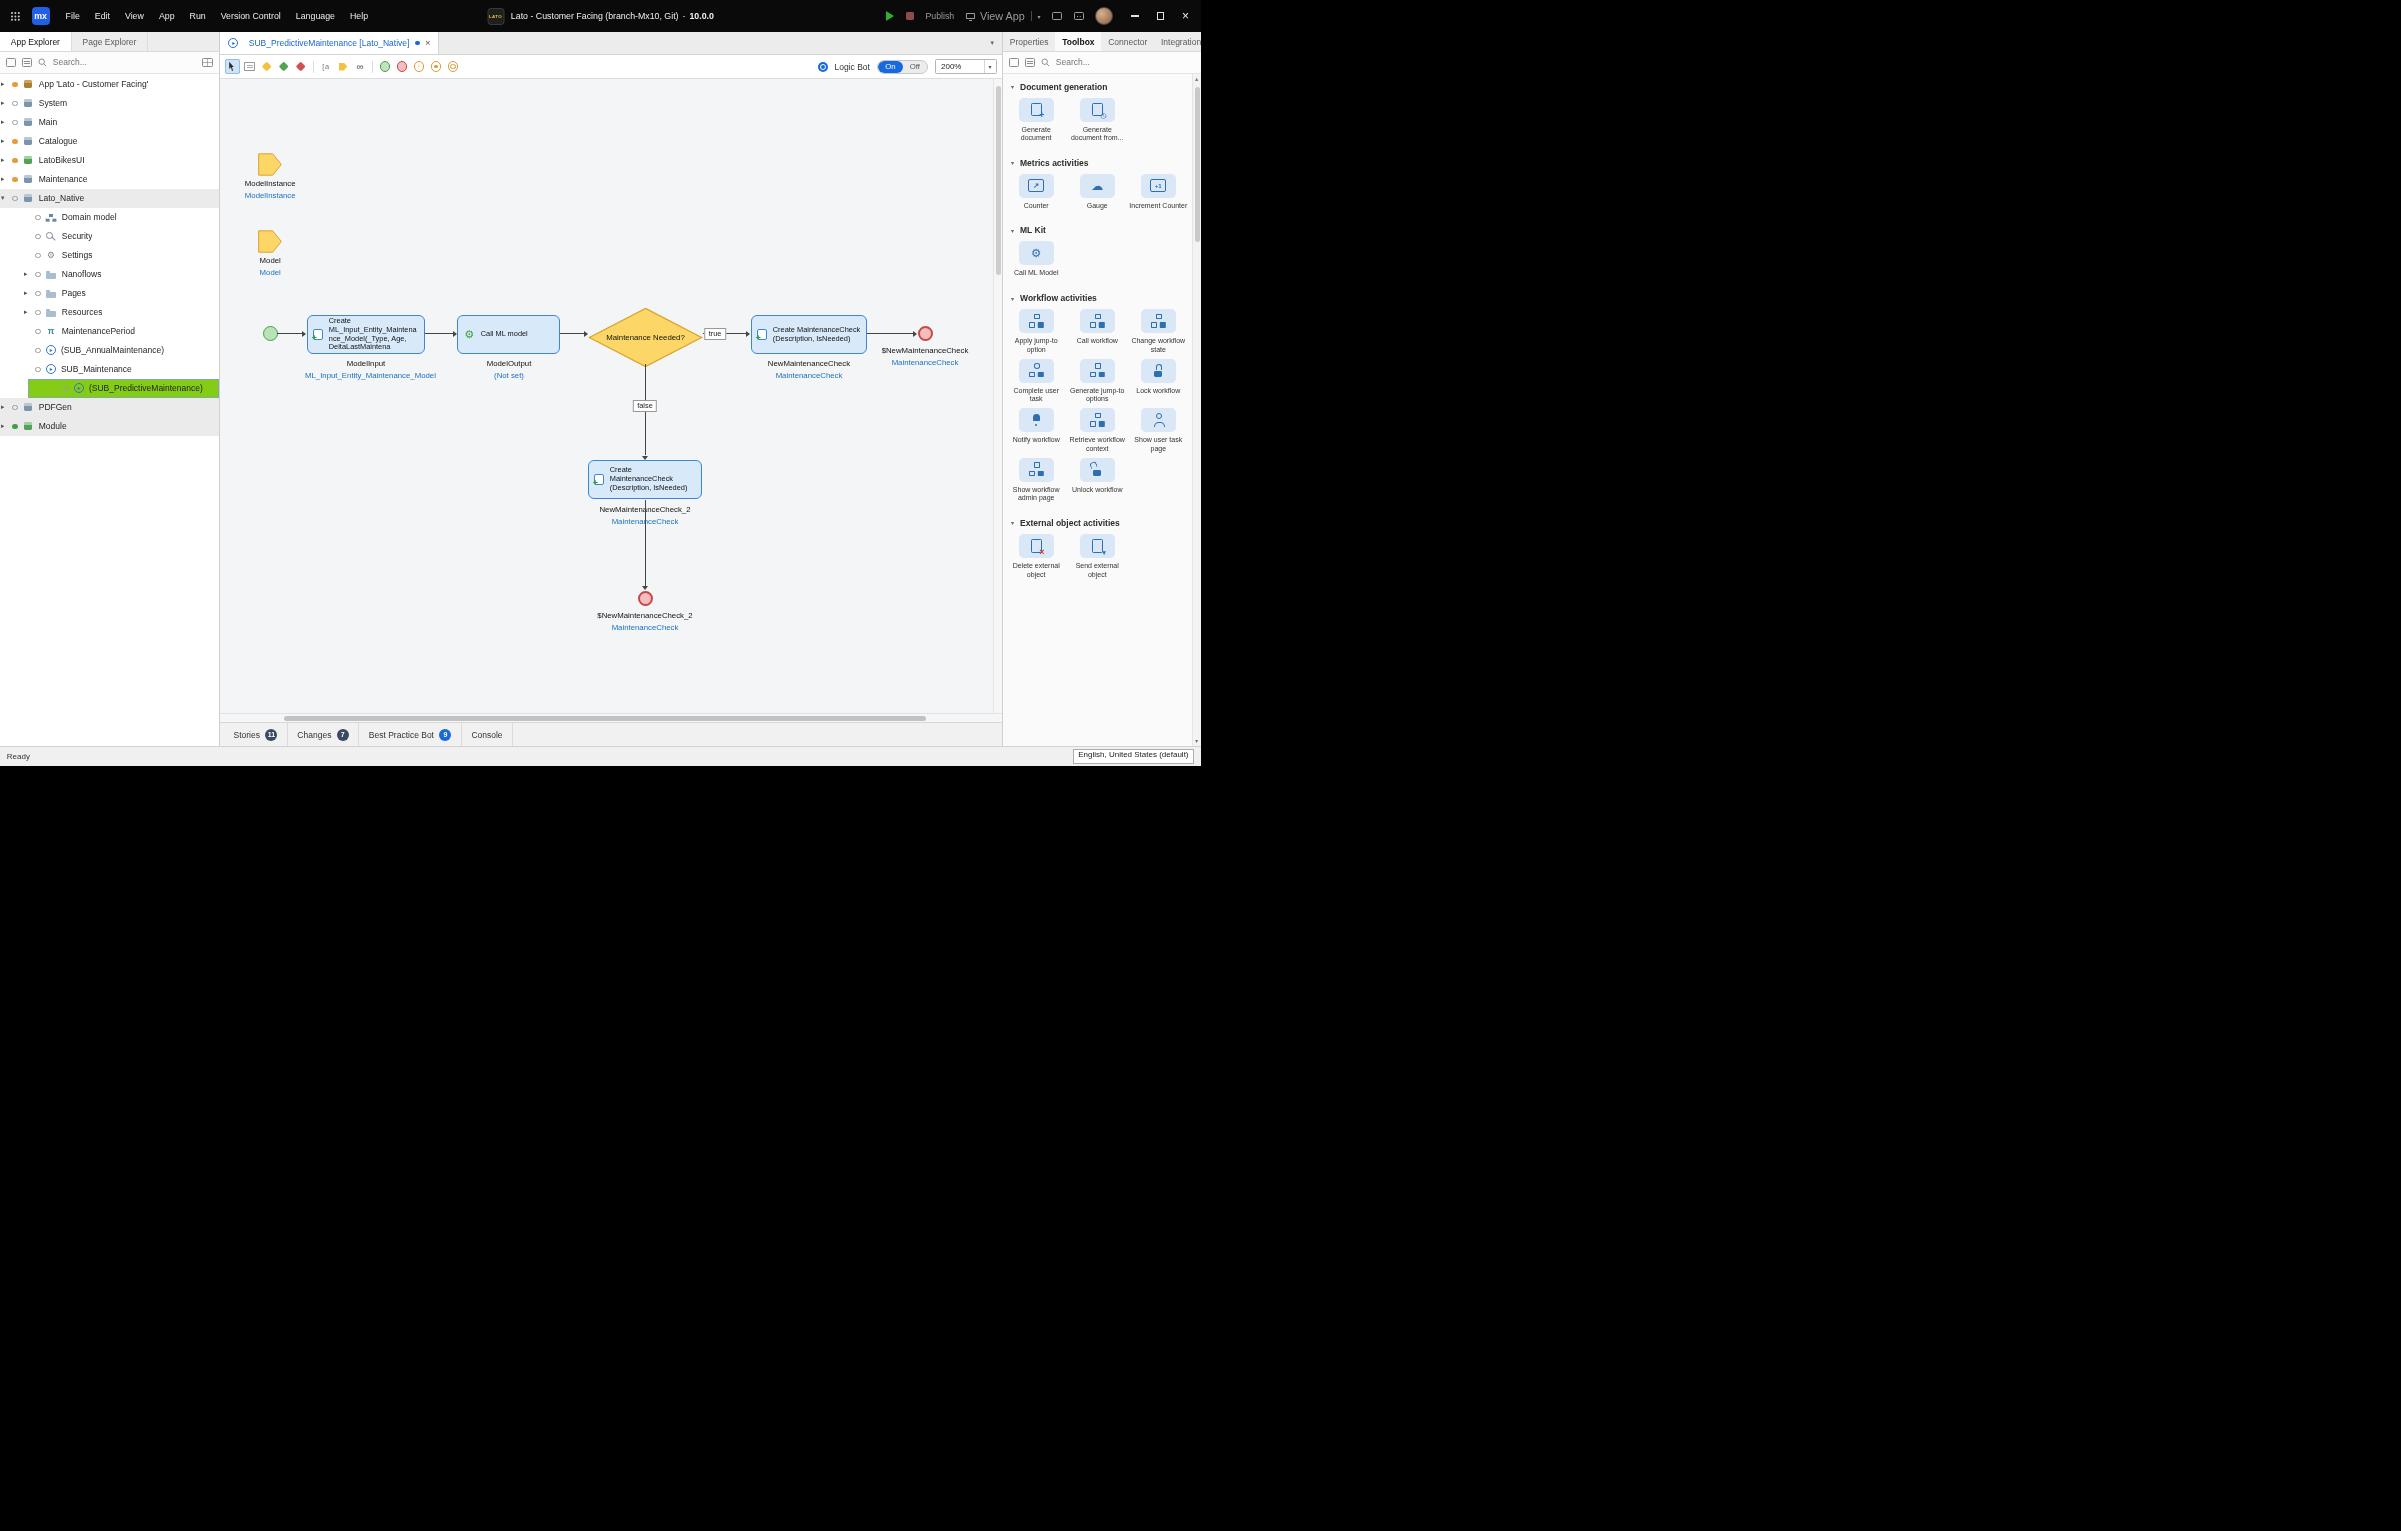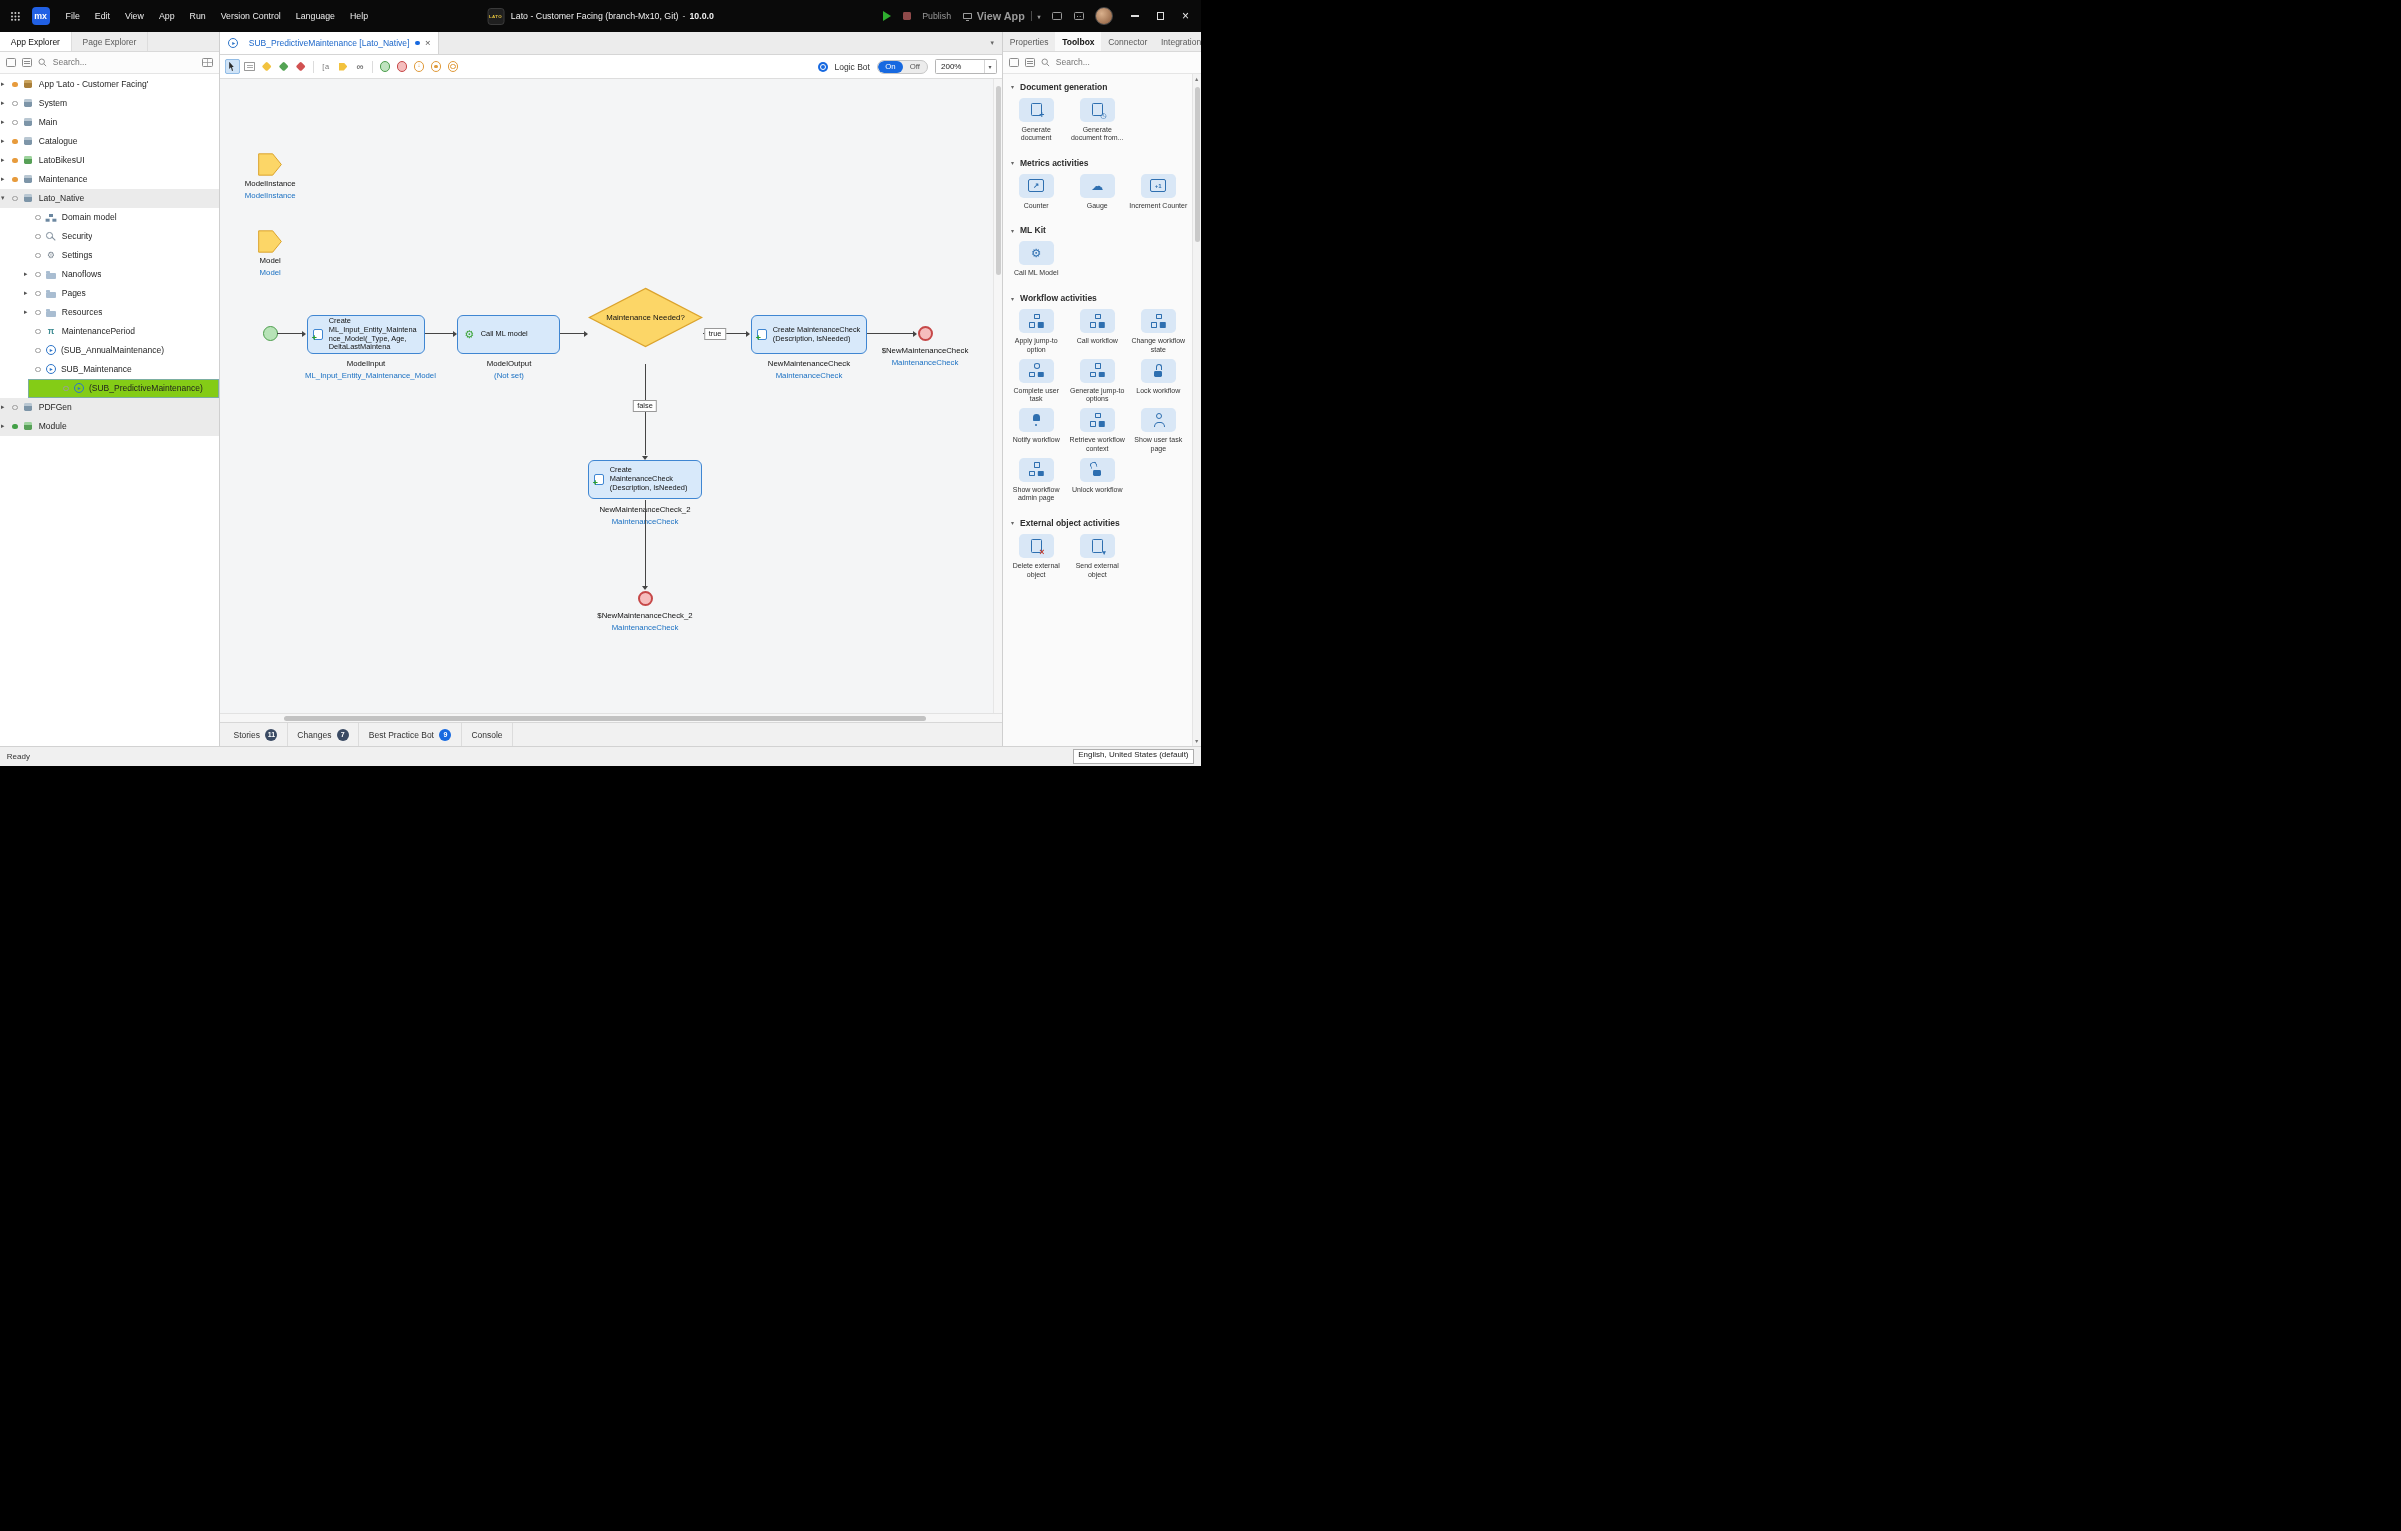--- a/index.html
+++ b/index.html
@@ -20,21 +20,21 @@
   .tb-center{position:absolute;left:50%;transform:translateX(-50%);display:flex;align-items:center;gap:6.8px;}
   .app-badge{width:17px;height:17px;border-radius:3.4px;background:#1f1f1f;border:0.7px solid #3a3a3a;color:#e8c53e;
     font-size:4.4px;font-weight:bold;letter-spacing:0.4px;display:flex;align-items:center;justify-content:center;}
   .win-title{font-size:8.8px;color:#f0f0f0;}
   .win-title .ver{font-weight:bold;margin-left:4px;}
   .win-title .sep{margin-left:4px;color:#bdbdbd;}
   .tb-right{margin-left:auto;display:flex;align-items:center;gap:11.5px;padding-right:12px;}
   .play-ico{width:0;height:0;border-left:8.8px solid #2fae2f;border-top:5.4px solid transparent;border-bottom:5.4px solid transparent;}
   .stop-ico{width:8px;height:8px;background:#8f4a4a;border-radius:1.4px;}
   .dim-label{font-size:8.8px;color:#9a9a9a;}
-  .viewapp{display:flex;align-items:center;gap:4.7px;color:#9a9a9a;font-weight:bold;}
+  .viewapp{display:flex;align-items:center;gap:4.7px;color:#9a9a9a;}
   .monitor-ico{width:9.5px;height:6.8px;border:0.9px solid #9a9a9a;border-radius:0.7px;position:relative;}
   .monitor-ico::after{content:"";position:absolute;left:2px;right:2px;bottom:-2.7px;height:1.1px;background:#9a9a9a;}
   .va-div{width:0.7px;height:10px;background:#4a4a4a;margin:0 1.4px;}
   .dd-arr{font-size:6px;color:#9a9a9a;}
   .tb-ico{width:10px;height:8px;border:0.9px solid #9a9a9a;border-radius:1.4px;position:relative;}
   .tb-ico.dots::after{content:"";position:absolute;left:2px;top:2.7px;width:1.4px;height:1.4px;background:#9a9a9a;box-shadow:2.7px 0 0 #9a9a9a;}
   .avatar{width:18px;height:18px;border-radius:50%;background:radial-gradient(circle at 35% 35%,#d9b08c,#8a5a3b);border:0.7px solid #4a4a4a;}
   .winbtns{display:flex;align-items:center;gap:17.6px;margin-left:6.8px;}
   .min-ico{width:8px;height:1.4px;background:#dedede;}
   .max-ico{width:7.4px;height:7.4px;border:1px solid #dedede;}
@@ -524,21 +524,21 @@
 
         <div class="activity" style="left:237px;top:236px;width:103px;">
           <span class="ml-icon"></span>
           <div class="act-text">Call ML model</div>
         </div>
         <div class="cap" style="left:228px;top:279px;">
           <div>ModelOutput</div>
           <div class="lnk">(Not set)</div>
         </div>
 
-        <div class="decision" style="left:368px;top:208px;width:115px;height:61px;">
+        <div class="decision" style="left:368px;top:228px;width:115px;height:61px;">
           <svg width="115" height="61" viewBox="0 0 170 90">
               <polygon points="85,2 168,45 85,88 2,45" fill="#fcd667" stroke="#dba32c" stroke-width="2"></polygon>
             </svg>
           <div class="dec-text">Maintenance Needed?</div>
         </div>
 
         <div class="activity" style="left:531px;top:236px;width:116px;">
           <span class="create-icon"></span>
           <div class="act-text">Create MaintenanceCheck (Description, IsNeeded)</div>
         </div>

